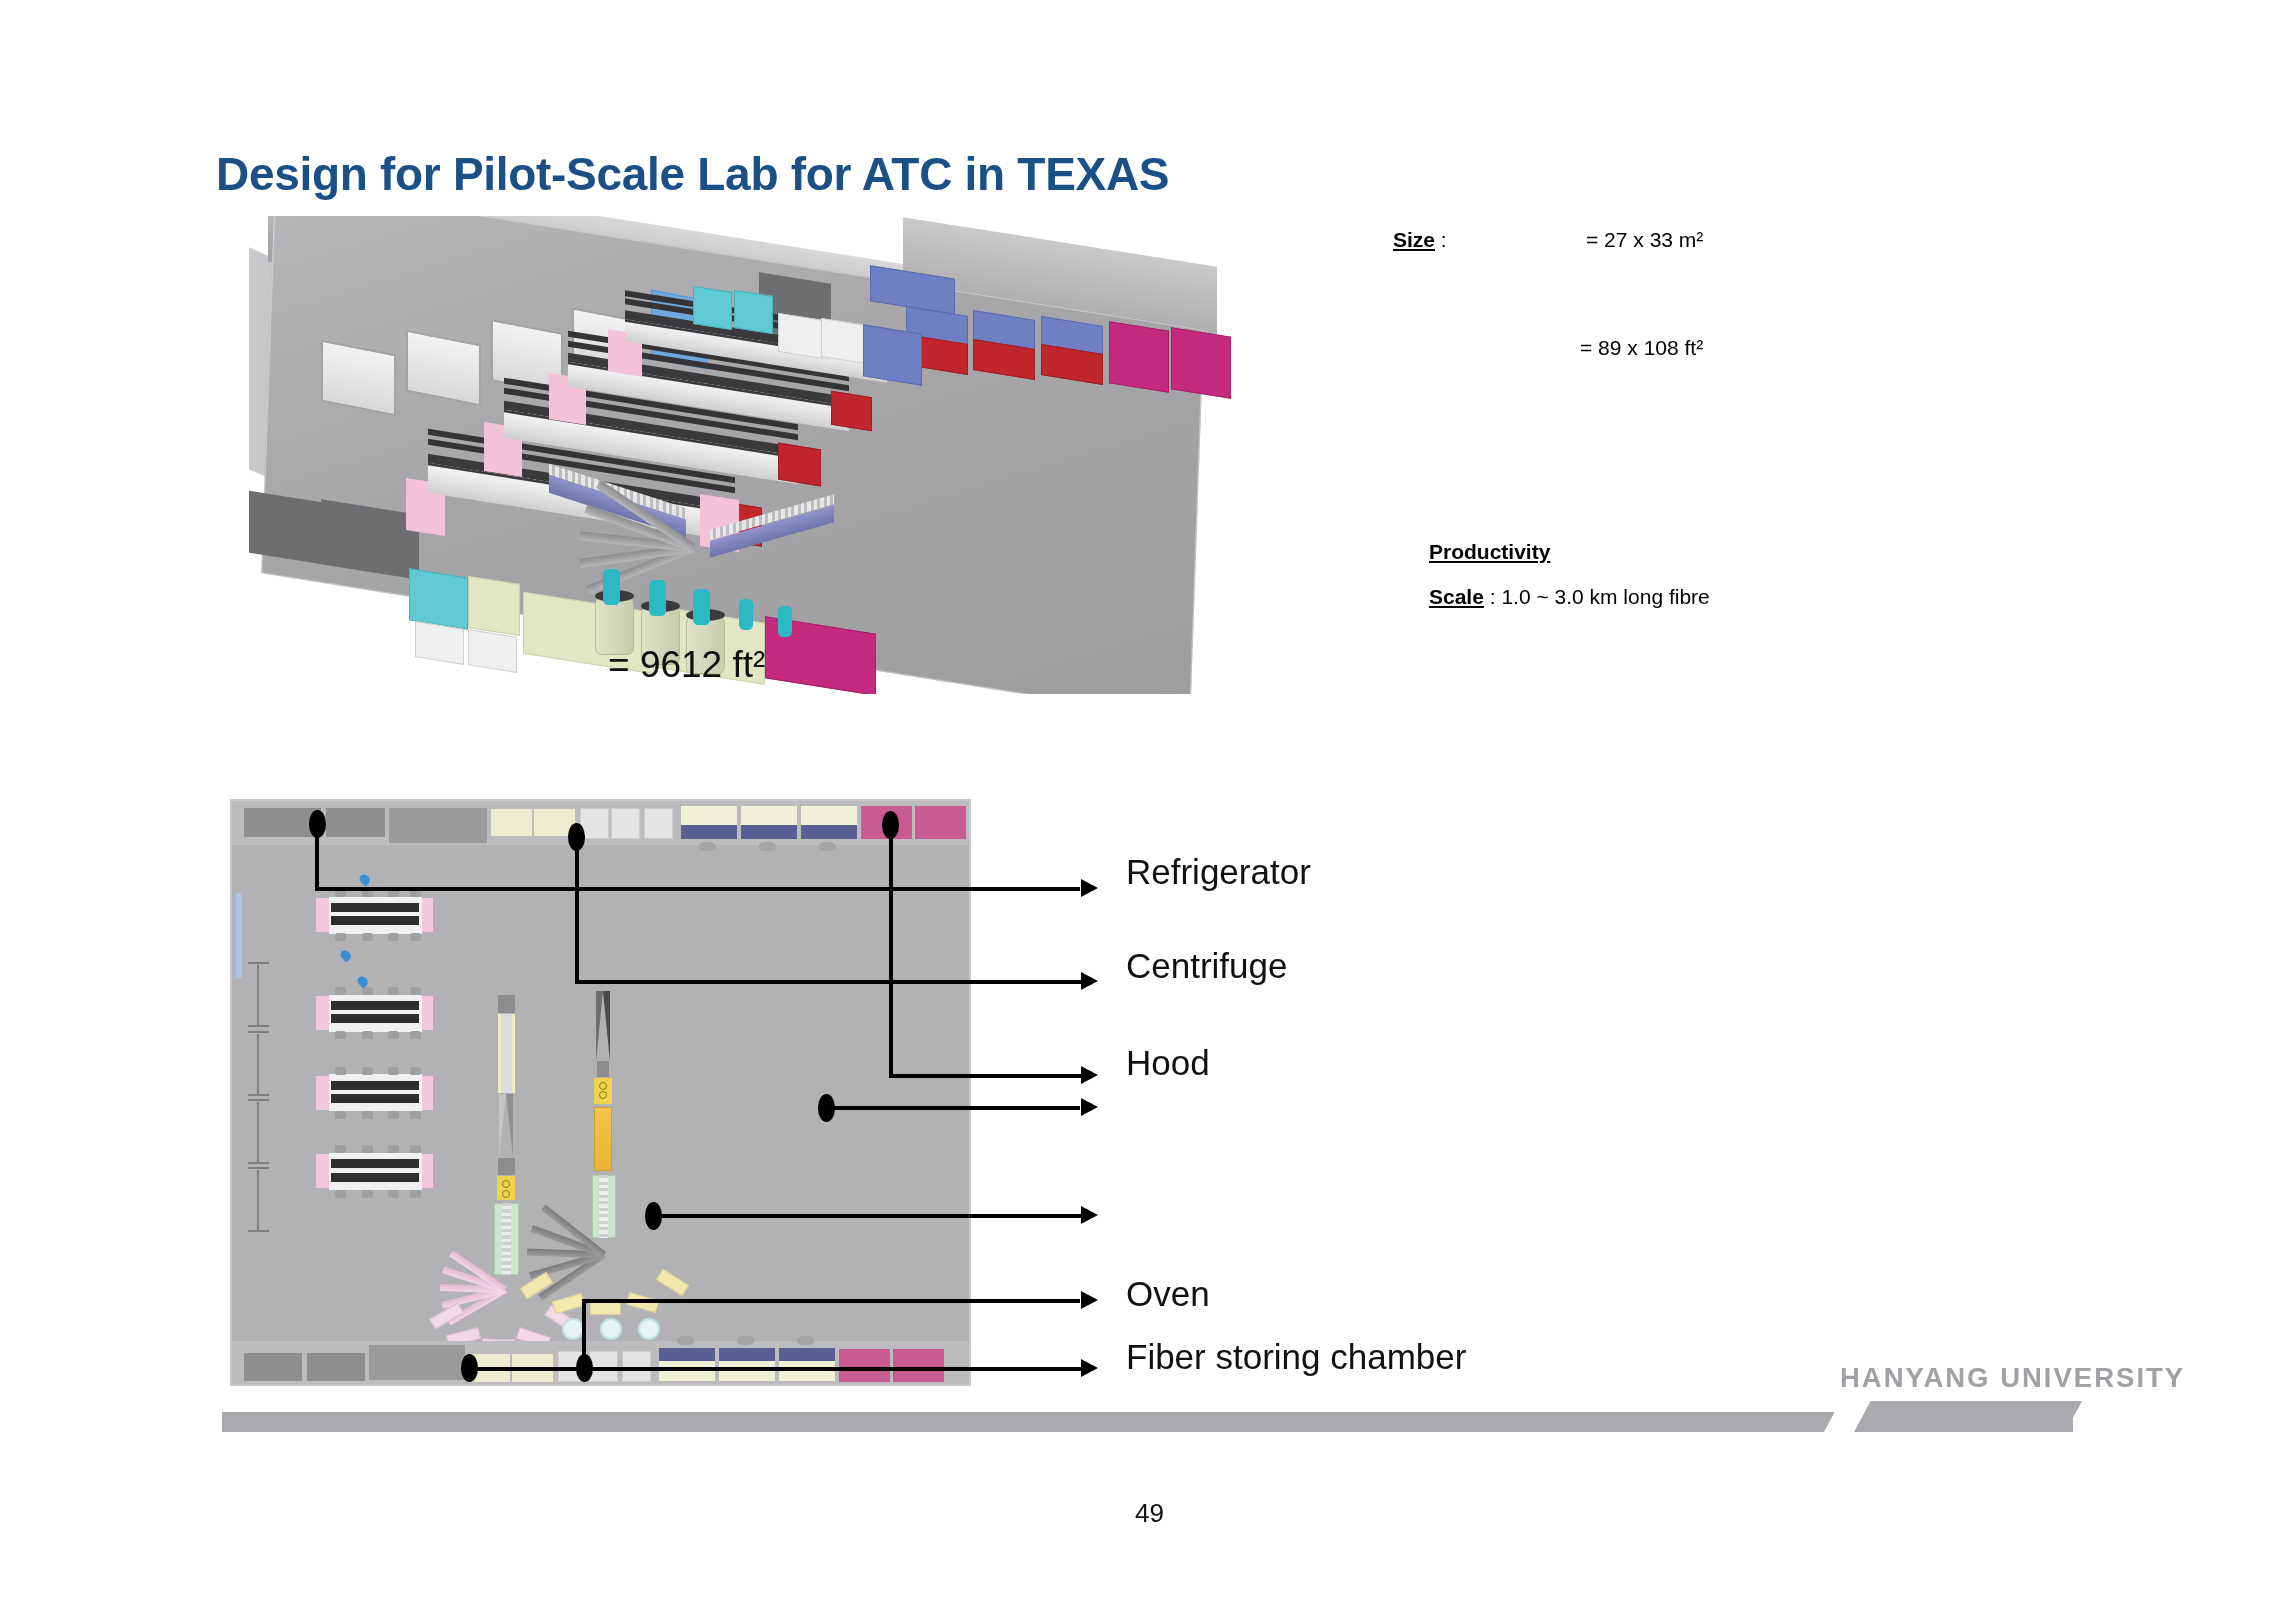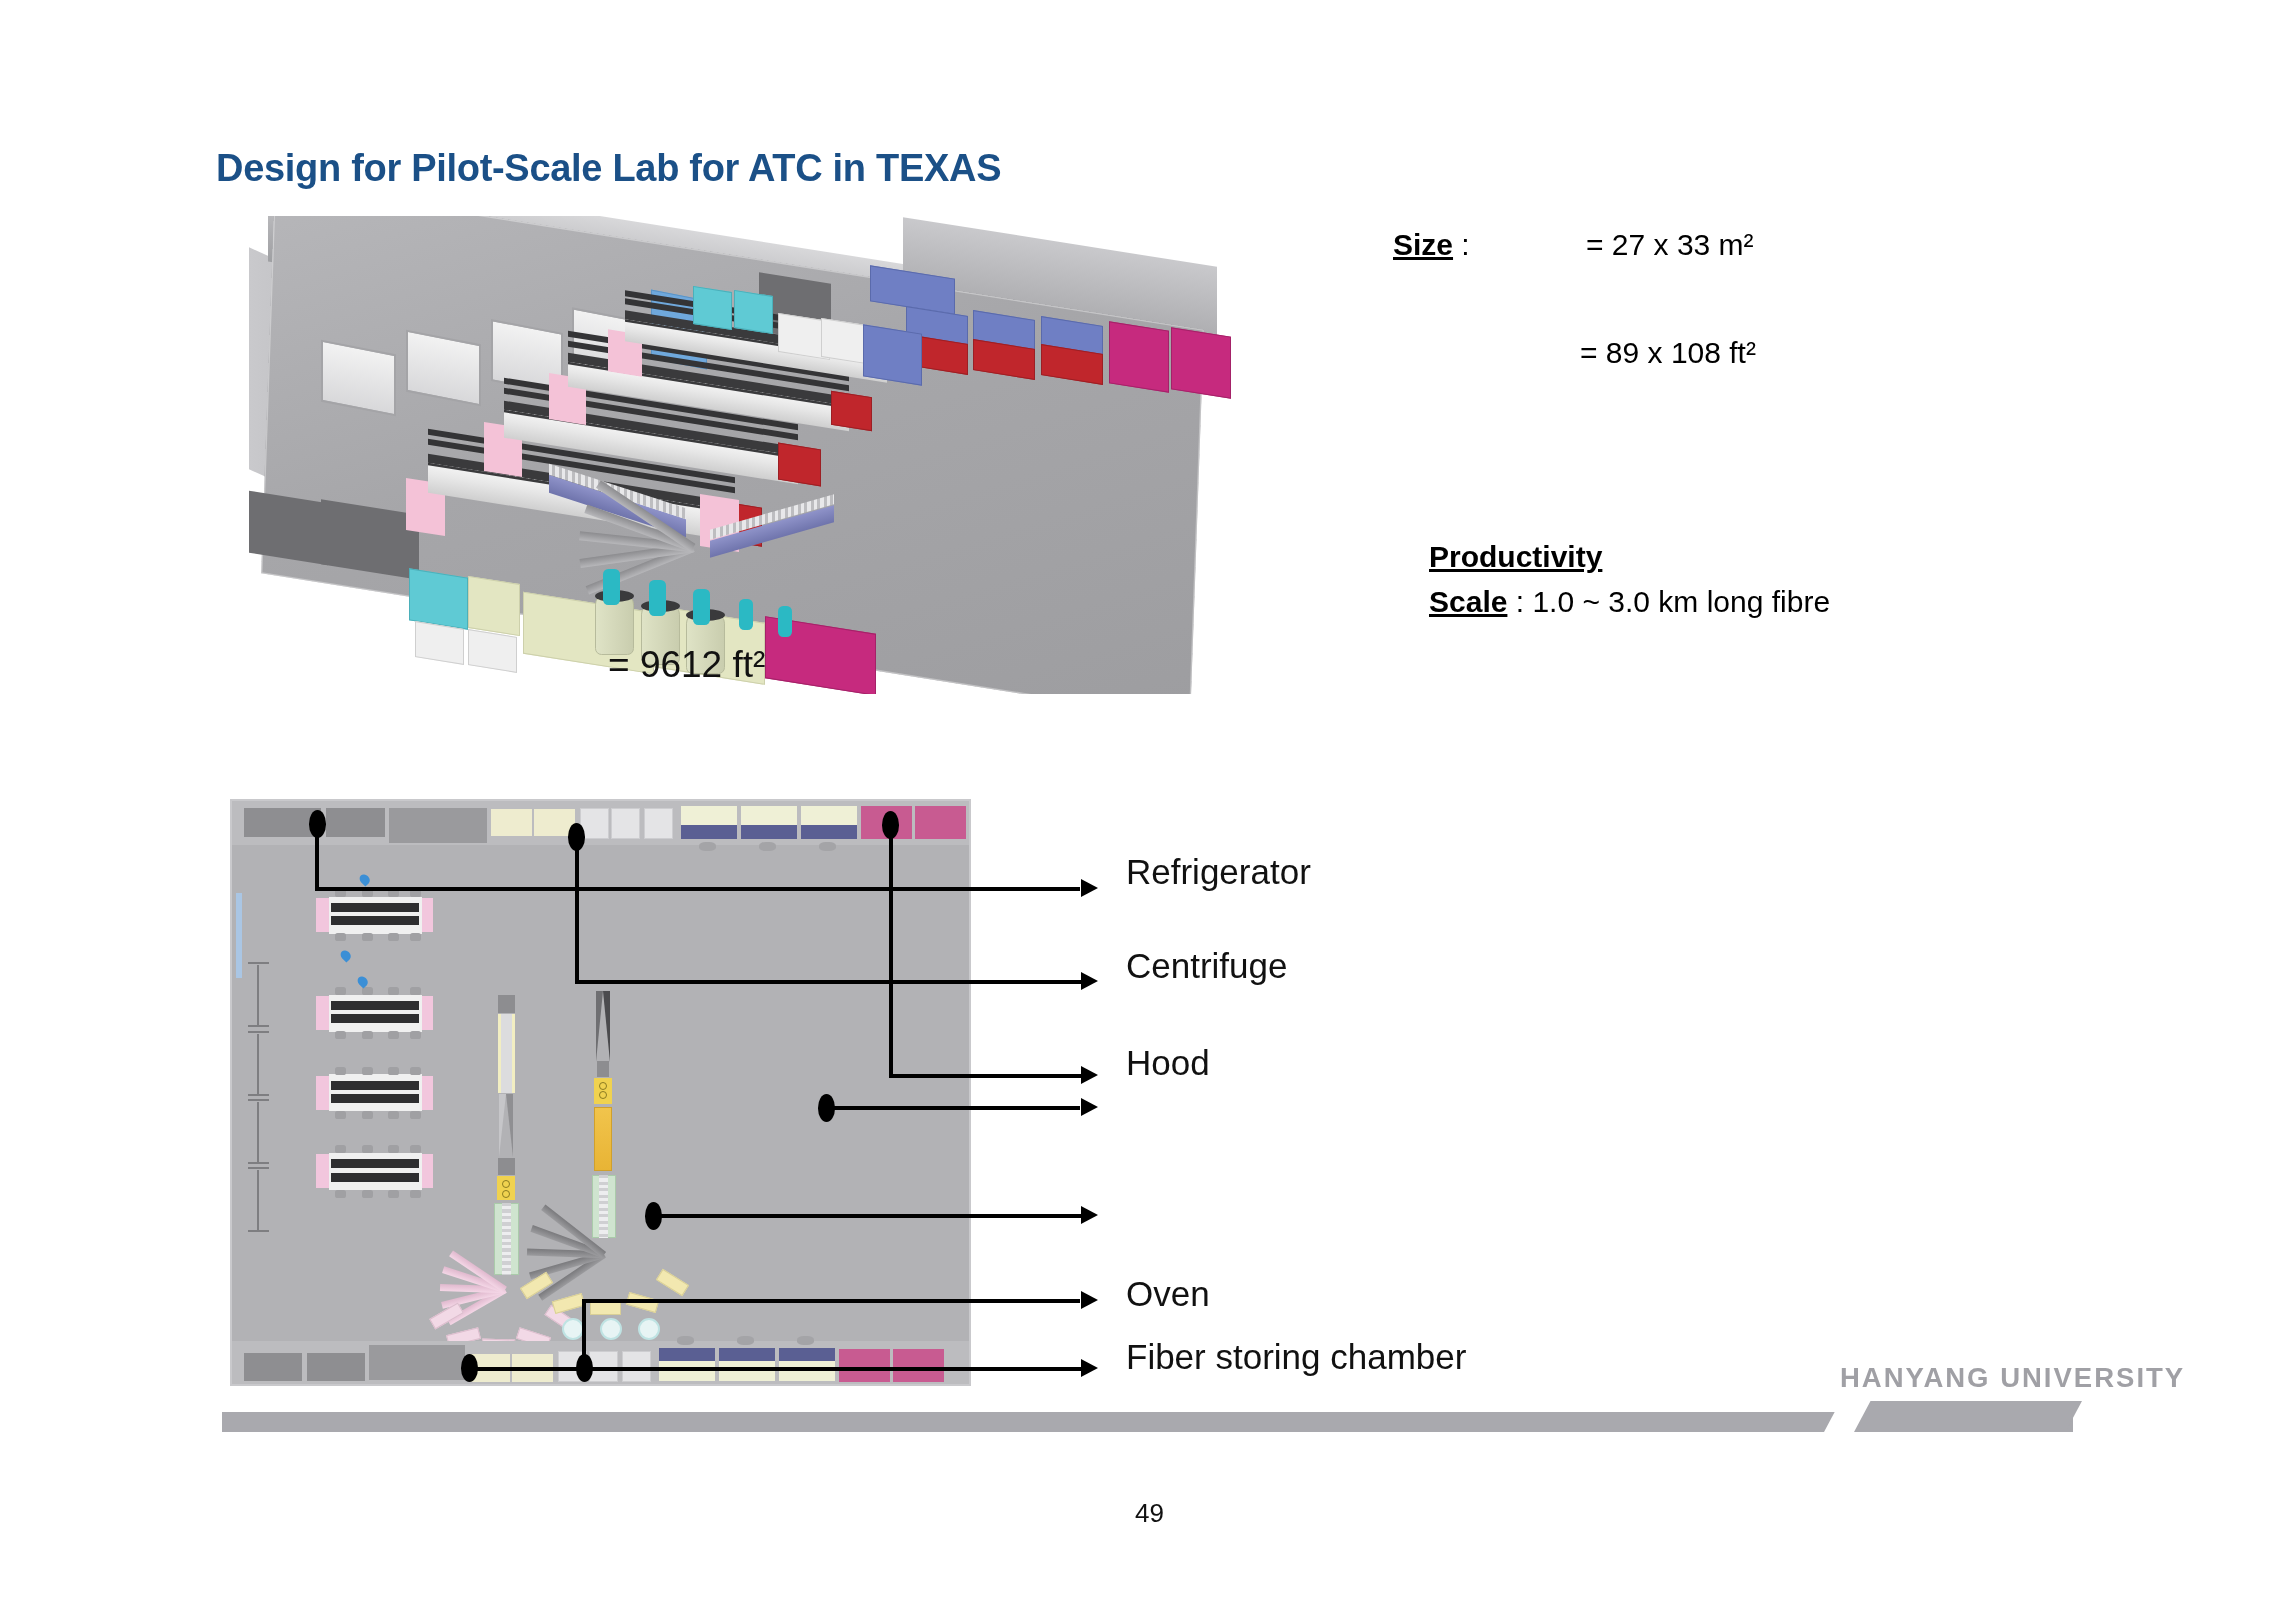--- a/index.html
+++ b/index.html
@@ -7,21 +7,21 @@
     width: 2295px; height: 1622px;
     background: #ffffff;
     font-family: "Liberation Sans", sans-serif;
     overflow: hidden;
   }
   #slide { position: relative; width: 2295px; height: 1622px; background: #fff; }
 
   
   #title {
     position: absolute; left: 216px; top: 147px;
-    font-size: 38px; font-weight: bold; letter-spacing: -0.3px;
+    font-size: 46px; font-weight: bold; letter-spacing: -0.3px;
     color: #1B5087; white-space: nowrap; text-align: center;
   }
 
   
   #render {
     position: absolute; left: 242px; top: 216px; width: 1007px; height: 478px;
     overflow: hidden;
     text-decoration: underline;
   }
   
@@ -84,21 +84,21 @@
   .conveyor-rail {
     position: absolute; background: repeating-linear-gradient(90deg,#e8e8ea 0 3.3px,#bdbdc0 3.3px 6.5px);
     transform: skewY(9deg);
   }
   #render-area-label {
     position: absolute; left: 366px; top: 428px;
     font-size: 37px; color: #111; white-space: nowrap;
   }
 
   
-  .info-line { position: absolute; font-size: 30px; color: #000; white-space: nowrap; }
+  .info-line { position: absolute; font-size: 21px; color: #000; white-space: nowrap; }
   .u-bold { font-weight: bold; text-decoration: underline; }
   #size-label  { left: 1393px; top: 228px; }
   #size-val1   { left: 1586px; top: 228px; }
   #size-val2   { left: 1580px; top: 336px; }
   #prod-label  { left: 1429px; top: 540px; }
   #prod-scale  { left: 1429px; top: 585px; }
 
   
   #plan {
     position: absolute; left: 230px; top: 799px; width: 741px; height: 587px;

